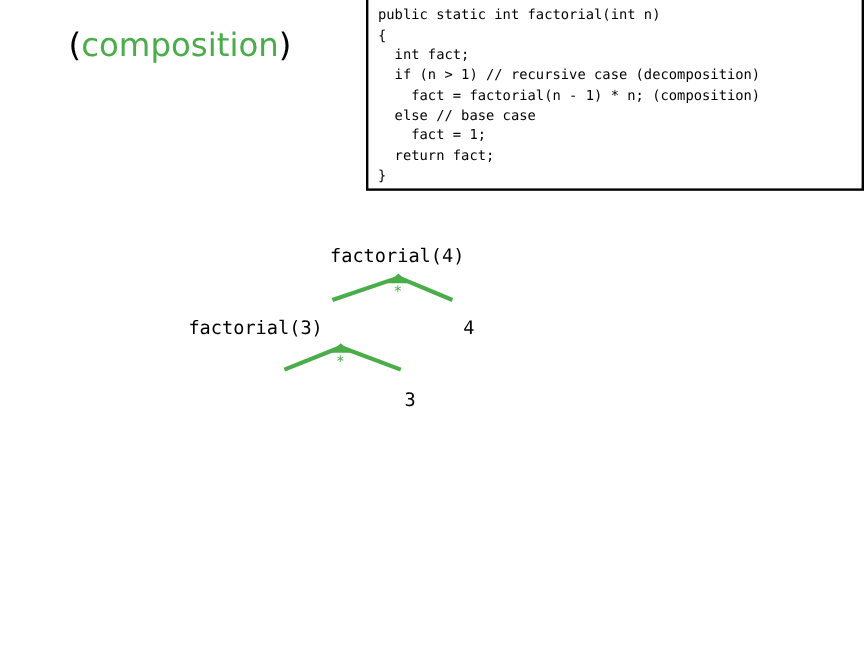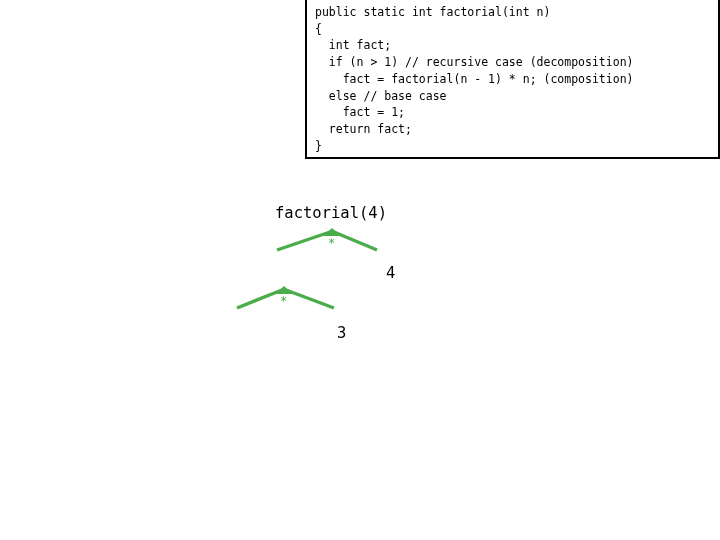--- a/index.html
+++ b/index.html
@@ -87,20 +87,21 @@
     font-family: "DejaVu Sans Mono", monospace;
     font-size: 12px;
     line-height: 12px;
     color: #4aad4a;
   }
 </style>
 </head>
 <body>
 
 <div id="slide-title">
+  <div class="line2"><span class="paren">(</span><span class="accent">composition</span><span class="paren">)</span></div>
 </div>
 
 <div id="code-box">
   <pre id="code-listing">public static int factorial(int n)
 {
   int fact;
   if (n &gt; 1) // recursive case (decomposition)
     fact = factorial(n - 1) * n; (composition)
   else // base case
     fact = 1;
@@ -114,20 +115,21 @@
 
   <svg class="arrow-svg" style="left:240px; top:226px;" width="120" height="30">
     <g stroke="#4aad4a" stroke-width="3.4" fill="none" stroke-linecap="butt">
       <line x1="8" y1="24" x2="61" y2="6"></line>
       <line x1="108" y1="24" x2="65" y2="6"></line>
     </g>
     <polygon points="63,2 54,10 72,10" fill="#4aad4a"></polygon>
   </svg>
   <div class="op-star" style="left:299px; top:237px;">*</div>
 
+  <div class="node" style="left:128px; top:263px;">factorial(3)</div>
   <div class="node" style="left:357px; top:263px;">4</div>
 
   <svg class="arrow-svg" style="left:200px; top:284px;" width="115" height="30">
     <g stroke="#4aad4a" stroke-width="3.4" fill="none" stroke-linecap="butt">
       <line x1="8" y1="24" x2="53" y2="6"></line>
       <line x1="105" y1="24" x2="57" y2="6"></line>
     </g>
     <polygon points="55,2 46,10 64,10" fill="#4aad4a"></polygon>
   </svg>
   <div class="op-star" style="left:251px; top:295px;">*</div>

